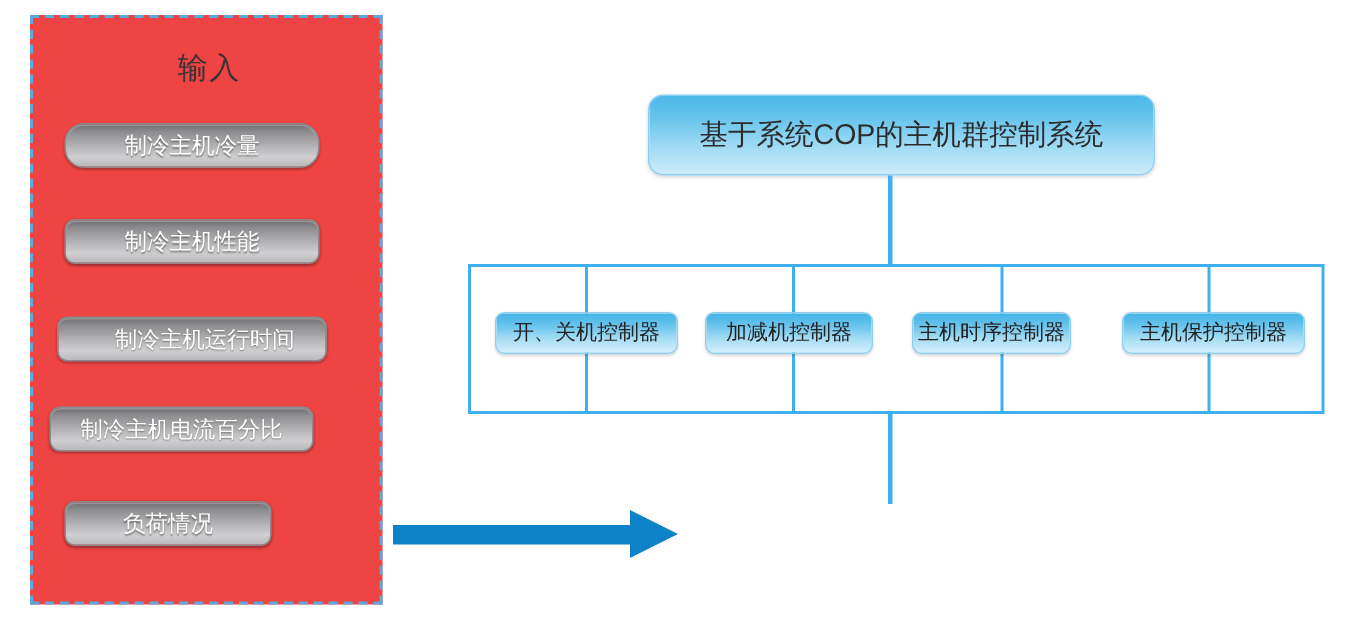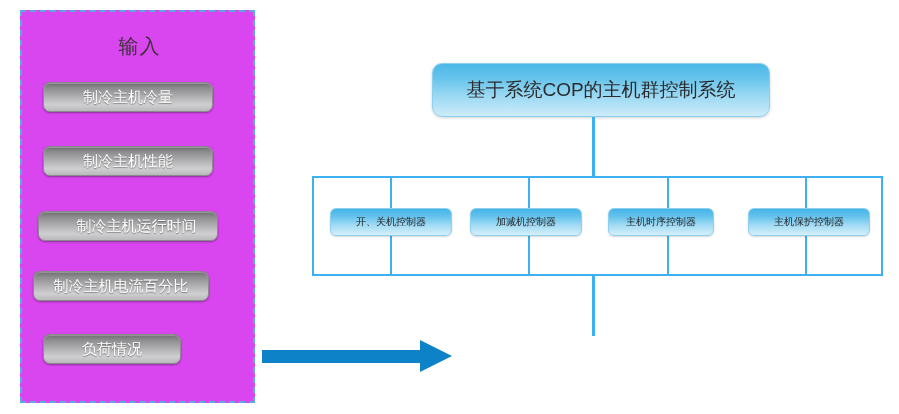--- a/index.html
+++ b/index.html
@@ -12,21 +12,21 @@
   }
   #stage{position:absolute;left:0;top:0;width:899px;height:414px;}
 
   
   .input-panel{
     position:absolute;
     left:20px;top:10px;
     width:235px;height:393px;
     border:2px dashed #5ba9dd;
     box-sizing:border-box;
-    background:#d946ef;
+    background:#ef4444;
   }
   .input-title{
     position:absolute;
     left:0;top:24px;width:235px;
     text-align:center;
     font-size:20px;
     color:#3a3335;
     letter-spacing:1px;
     line-height:1;
   }
@@ -73,21 +73,21 @@
 
   .ctrl-chip{
     position:absolute;
     top:208px;height:28px;
     border-radius:6px;
     background:linear-gradient(to bottom,#45b4e7 0%,#66c3ec 30%,#a6ddf4 65%,#d4effb 100%);
     border:1px solid #8ecff0;
     box-sizing:border-box;
     box-shadow:0 1px 2px rgba(0,0,0,.16);
     color:#221f20;
-    font-size:10px;
+    font-size:14px;
     display:flex;
     align-items:center;
     justify-content:center;
     white-space:nowrap;
   }
 
   .frame-rect{
     position:absolute;
     left:312px;top:176px;
     width:571px;height:100px;
@@ -133,21 +133,21 @@
 </style>
 </head>
 <body>
 
 <div id="stage">
 
   <div class="input-panel">
     <div class="input-title">输入</div>
   </div>
   <div id="input-items">
-      <div class="gray-pill" style="left: 43px; top: 82px; width: 170px;">制冷主机冷量</div>
+      <div class="gray-pill" style="left: 43px; top: 82px; width: 170px; border-radius: 13px;">制冷主机冷量</div>
       <div class="gray-pill" style="left: 43px; top: 146px; width: 170px;">制冷主机性能</div>
       <div class="gray-pill" style="left: 38px; top: 211px; width: 180px; padding-left: 17px;">制冷主机运行时间</div>
       <div class="gray-pill" style="left: 33px; top: 271px; width: 176px;">制冷主机电流百分比</div>
       <div class="gray-pill" style="left: 43px; top: 334px; width: 138px;">负荷情况</div>
     </div>
 
   <div class="blue-box" id="top-box">基于系统COP的主机群控制系统</div>
 
   <div class="connector" id="conn-top"></div>
 

